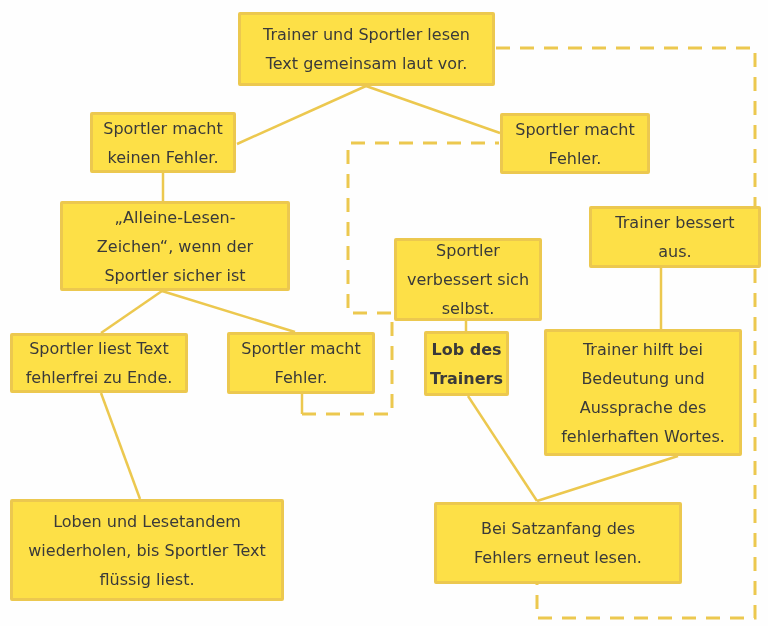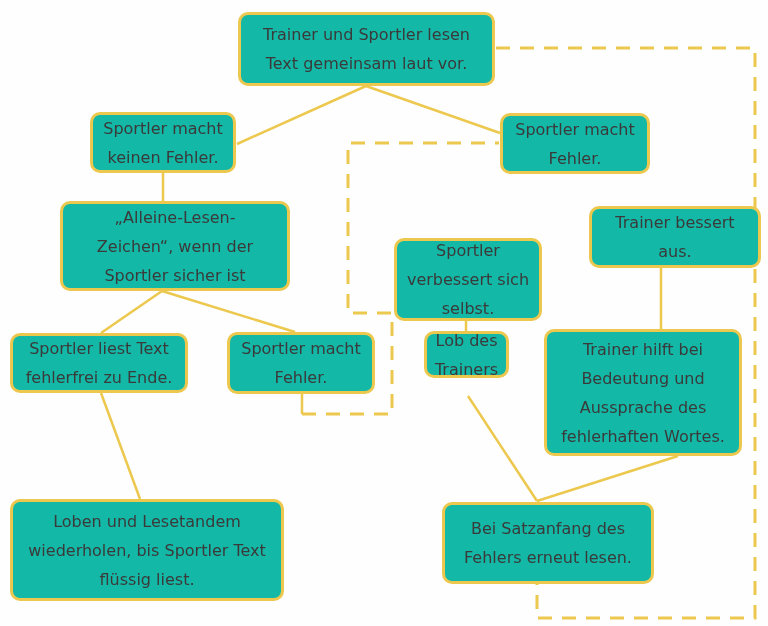--- a/index.html
+++ b/index.html
@@ -9,39 +9,39 @@
   }
   html,body{margin:0;padding:0;}
   body{
     width:768px;height:626px;position:relative;overflow:hidden;
     background:var(--bg);
     font-family:"DejaVu Sans","Liberation Sans",sans-serif;
   }
   #connectors{position:absolute;left:0;top:0;z-index:1;}
   .node{
     position:absolute;z-index:2;box-sizing:border-box;
-    border:3px solid var(--border);border-radius:10px;
-    background:#14b8a6;color:var(--text);
+    border:3px solid var(--border);border-radius:2px;
+    background:#fde047;color:var(--text);
     display:flex;align-items:center;justify-content:center;
     text-align:center;white-space:pre-line;
     font-size:16px;line-height:29px;
   }
   
   .n-start          {left:238px;top:12px; width:257px;height:74px;}
   .n-no-error       {left:90px; top:112px;width:146px;height:61px;}
   .n-error          {left:500px;top:113px;width:150px;height:61px;}
   .n-alone-sign     {left:60px; top:201px;width:230px;height:90px;}
   .n-self-correct   {left:394px;top:206px;width:148px;height:83px;margin-top:32px;}
   .n-trainer-corrects{left:589px;top:206px;width:172px;height:62px;}
   .n-reads-to-end   {left:10px; top:333px;width:178px;height:60px;text-align:center;}
   .n-error2         {left:227px;top:332px;width:148px;height:62px;}
-  .n-praise         {left:424px;top:331px;width:85px; height:47px;}
+  .n-praise         {left:424px;top:331px;width:85px; height:65px;font-weight:bold;}
   .n-trainer-helps  {left:544px;top:329px;width:198px;height:127px;}
   .n-repeat-tandem  {left:10px; top:499px;width:274px;height:102px;}
-  .n-reread         {left:434px;top:502px;width:212px;height:82px;margin-left:8px;}
+  .n-reread         {left:434px;top:502px;width:248px;height:82px;}
 </style>
 </head>
 <body>
 
 <svg id="connectors" width="768" height="626" viewBox="0 0 768 626">
 
   <g fill="none" stroke="var(--border)" stroke-width="2.5">
     <line x1="366" y1="86" x2="237" y2="144"></line>
     <line x1="366" y1="86" x2="500" y2="133"></line>
     <line x1="163" y1="173" x2="163" y2="201"></line>

